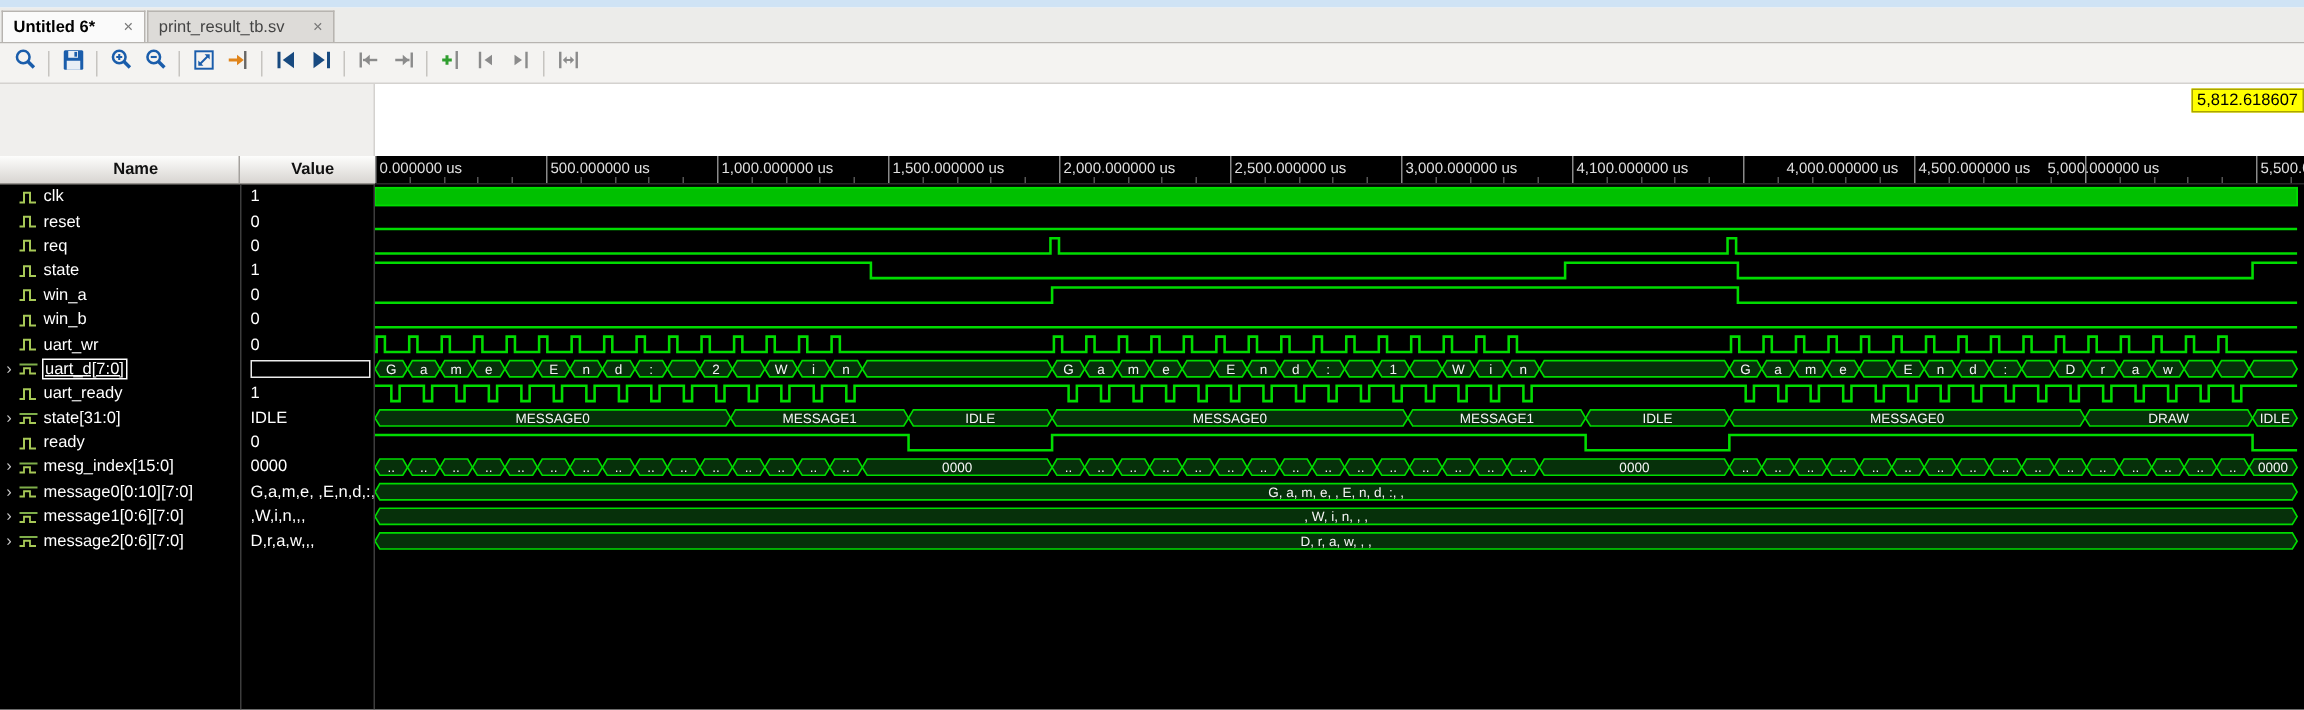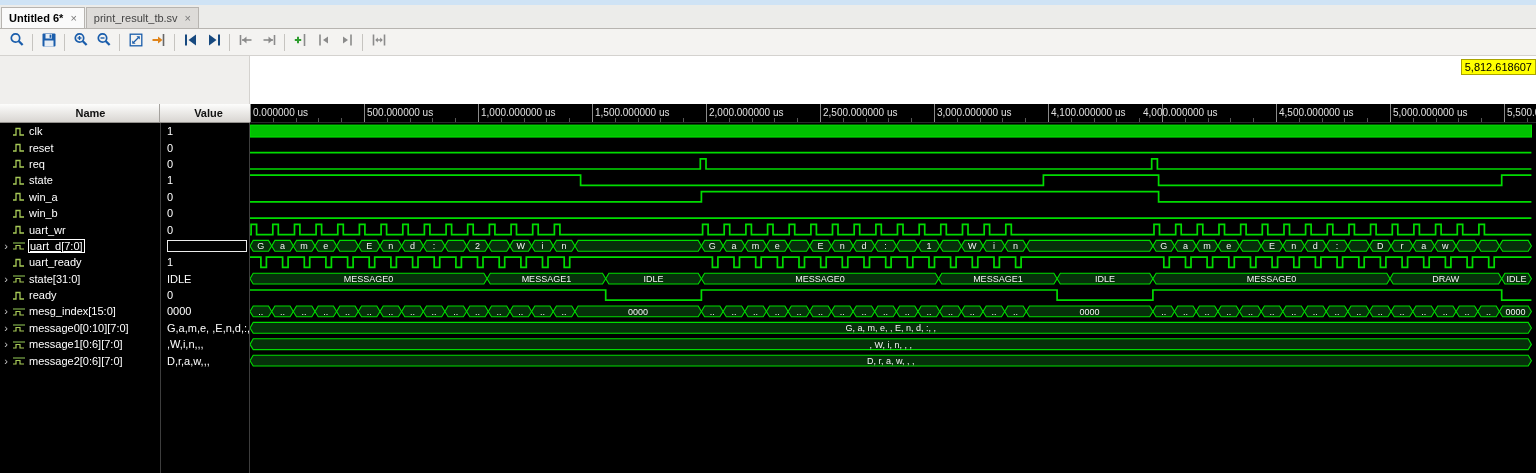--- a/index.html
+++ b/index.html
@@ -1,20 +1,20 @@
 <!DOCTYPE html>
 <html><head>
 <meta charset="utf-8">
 <style>
   *{box-sizing:border-box;}
   html,body{margin:0;padding:0;width:1536px;height:473px;overflow:hidden;
     font-family:"Liberation Sans",sans-serif;background:#fff;}
   .top-strip{height:5px;background:#cfe3f5;}
   .tab-bar{height:24px;background:#ececea;display:flex;align-items:flex-end;padding-left:1px;border-bottom:1px solid #b7b4b0;}
-  .tab{display:flex;align-items:center;height:21px;padding:0 7px;font-size:11px;color:#444;background:#dddbd8;border:1px solid #b7b4b0;border-bottom:none;margin-right:1px;}
+  .tab{display:flex;align-items:center;height:21px;padding:0 7px;font-size:11px;color:#444;background:#dddbd8;border:1px solid #b7b4b0;border-bottom:none;margin-right:1px;gap:12px;}
   .tab.active{background:#fafafa;color:#000;font-weight:bold;}
   .tab .close{margin-left:7px;color:#777;font-size:11px;font-weight:normal;}
   .toolbar{height:27px;background:#f4f3f1;display:flex;align-items:center;padding-left:5px;border-bottom:1px solid #d4d2cf;}
   .tbtn{width:23px;height:23px;display:flex;align-items:center;justify-content:center;border-radius:2px;}
   .tsep{width:1px;height:17px;background:#c6c4c0;margin:0 4px;}
   .gap-strip{height:48px;display:flex;}
   .gap-left{width:250px;background:#f0efed;border-right:1px solid #d4d2cf;}
   .gap-right{flex:1;background:#fff;position:relative;}
   .time-badge{position:absolute;top:3px;right:0;background:#ffff00;border:1px solid #aaa400;color:#000;font-size:11px;padding:0 3px;height:16px;line-height:15px;}
   .main{height:369px;display:flex;background:#000;}
@@ -454,25 +454,25 @@
         <div class="tick-label" style="left:345.0px">1,500.000000 us</div>
         <div class="tick" style="left:456.0px"></div>
         <div class="tick-label" style="left:459.0px">2,000.000000 us</div>
         <div class="tick" style="left:570.0px"></div>
         <div class="tick-label" style="left:573.0px">2,500.000000 us</div>
         <div class="tick" style="left:684.0px"></div>
         <div class="tick-label" style="left:687.0px">3,000.000000 us</div>
         <div class="tick" style="left:798.0px"></div>
         <div class="tick-label" style="left:801.0px">4,100.000000 us</div>
         <div class="tick" style="left:912.0px"></div>
-        <div class="tick-label" style="left:893px">4,000.000000 us</div>
+        <div class="tick-label" style="left:941px">4,000.000000 us</div>
         <div class="tick" style="left:1026.0px"></div>
         <div class="tick-label" style="left:1029.0px">4,500.000000 us</div>
         <div class="tick" style="left:1140.0px"></div>
-        <div class="tick-label" style="left:1143.0px">5,000.000000 us</div>
+        <div class="tick-label" style="left:1115px">5,000.000000 us</div>
         <div class="tick" style="left:1254.0px"></div>
         <div class="tick-label" style="left:1257.0px">5,500.000000 us</div>
       </div>
     <div class="waves">
         <svg width="1286" height="350" xmlns="http://www.w3.org/2000/svg">
           <rect x="0" y="2.2" width="1281.4" height="11.8" fill="#00c000" stroke="#00dc00" stroke-width="1.2"></rect>
           <path d="M0 29.6 L1281.4 29.6" fill="none" stroke="#00dc00" stroke-width="1.7"></path>
           <path d="M0 46.0 L450.3 46.0 L450.3 35.8 L456 35.8 L456 46.0 L901.7 46.0 L901.7 35.8 L907.4 35.8 L907.4 46.0 L1281.4 46.0" fill="none" stroke="#00dc00" stroke-width="1.7"></path>
           <path d="M0 52.2 L330.6 52.2 L330.6 62.4 L793.4 62.4 L793.4 52.2 L908.6 52.2 L908.6 62.4 L1251.7 62.4 L1251.7 52.2 L1281.4 52.2" fill="none" stroke="#00dc00" stroke-width="1.7"></path>
           <path d="M0 78.8 L451.4 78.8 L451.4 68.6 L908.6 68.6 L908.6 78.8 L1281.4 78.8" fill="none" stroke="#00dc00" stroke-width="1.7"></path>

